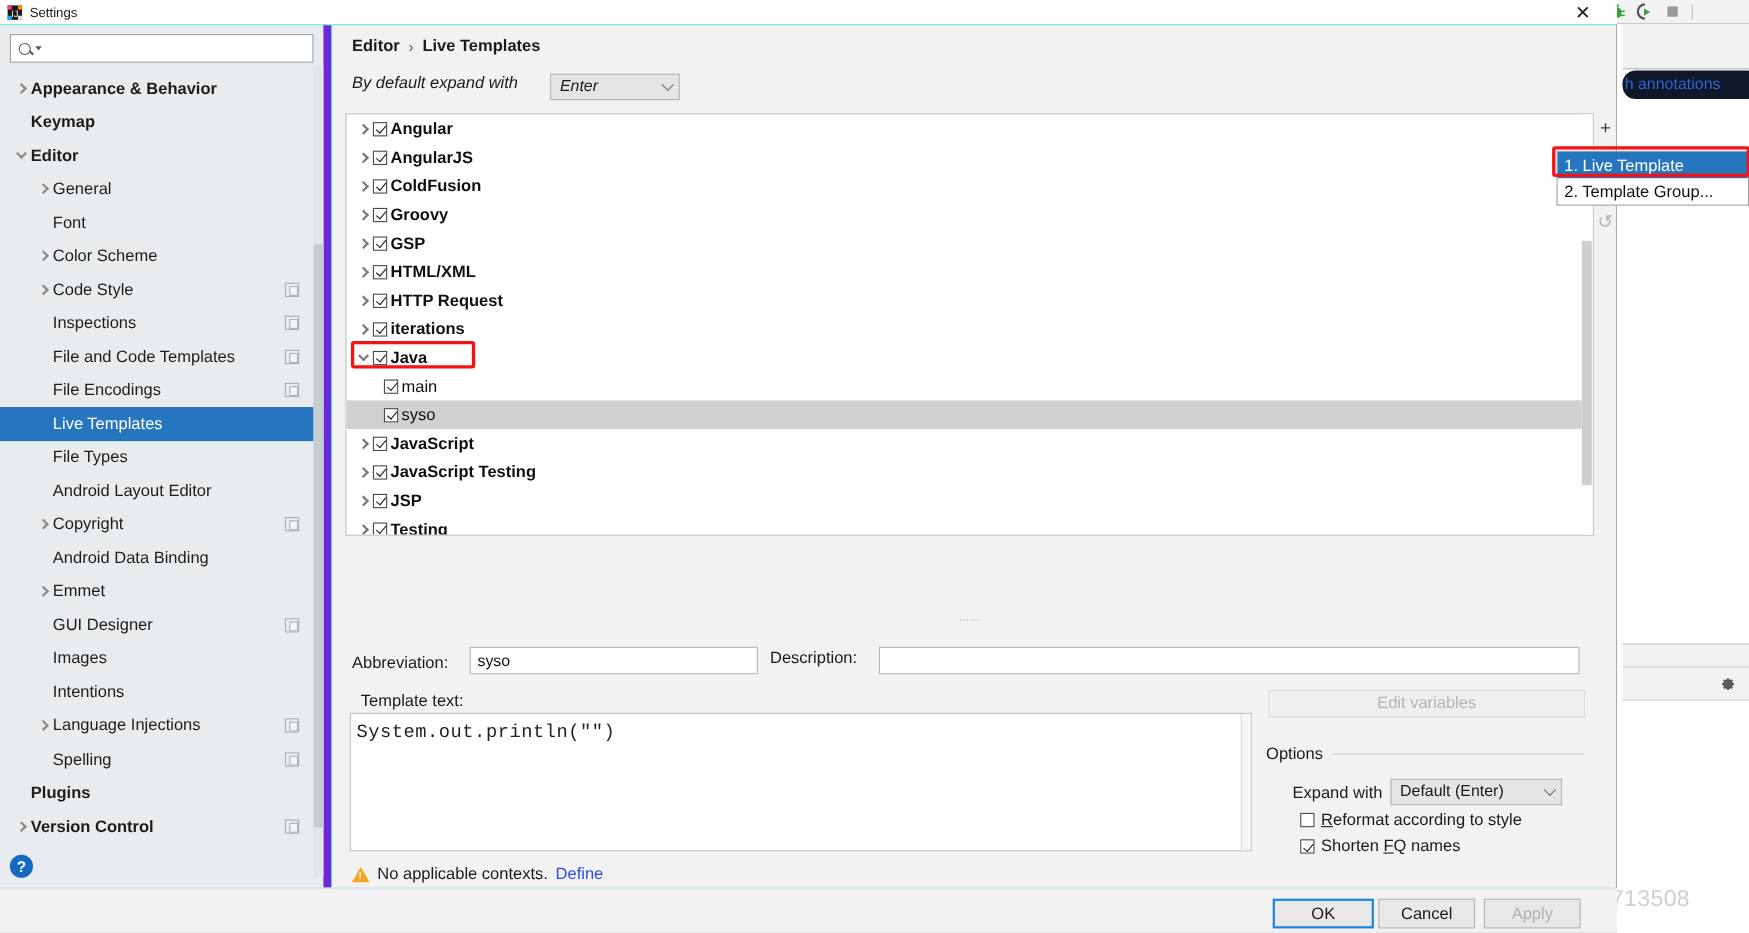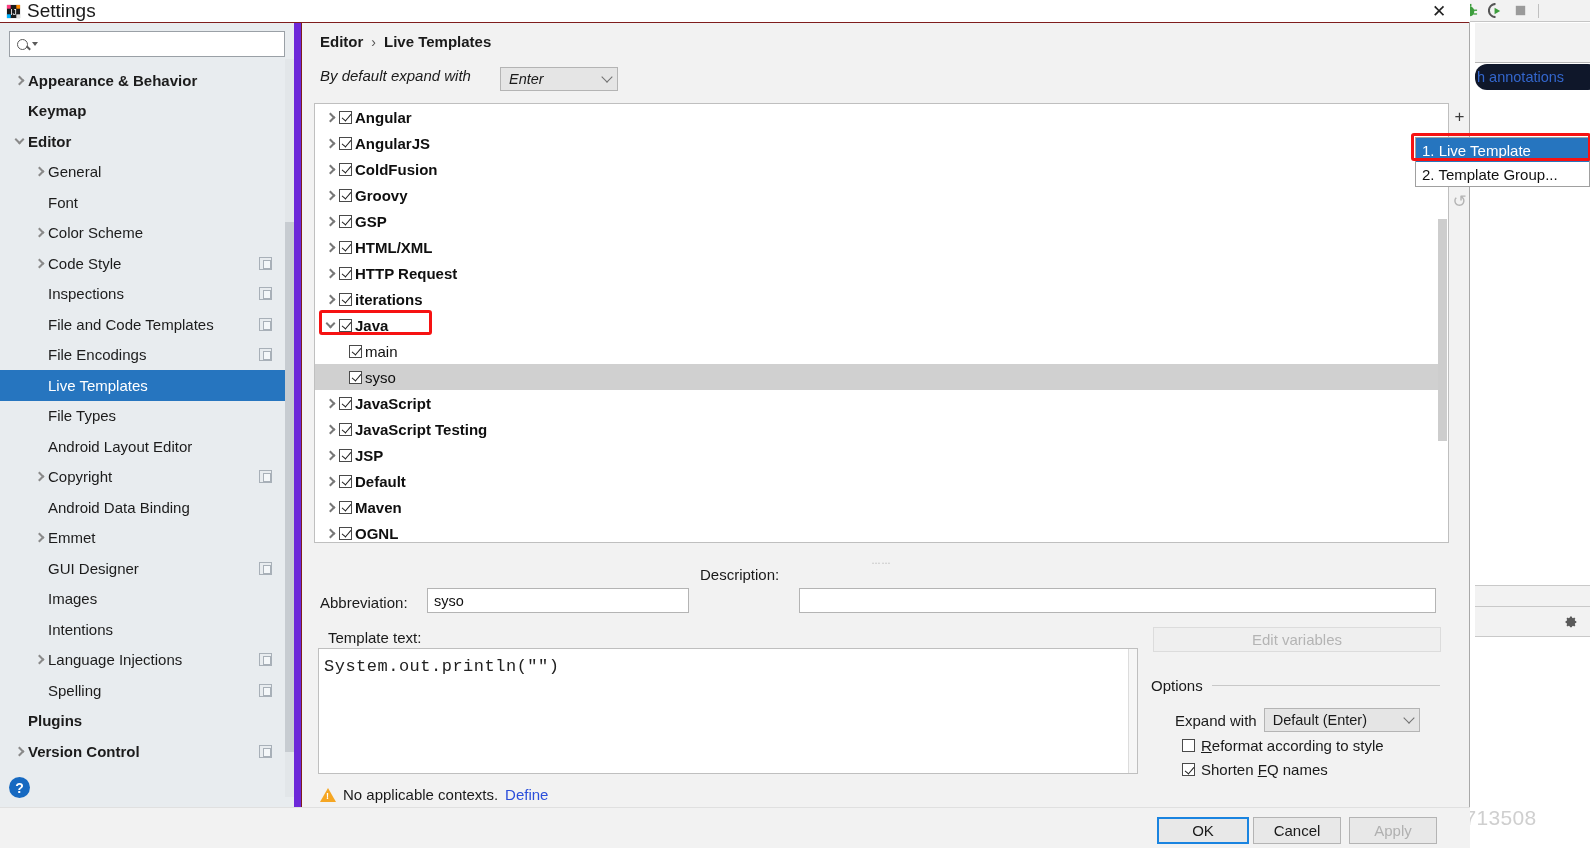--- a/index.html
+++ b/index.html
@@ -42,28 +42,28 @@
   .ide-white2 { position: absolute; left: 1475px; top: 637px; width: 115px; height: 211px; background: #ffffff; }
   .watermark {
     position: absolute; left: 1168px; top: 798px; width: 420px; height: 40px;
     color: #cfcfcf; font-size: 21px; letter-spacing: .3px; white-space: nowrap;
     display: flex; align-items: center;
   }
 
   
   #dialog {
     position: absolute; left: 0; top: 0; width: 1470px; height: 848px;
-    background: #7f1d1d; border: 1px solid #a9a9a9; border-top: none; border-left: none; padding-left: 44px;
+    background: #5eead4; border: 1px solid #a9a9a9; border-top: none; border-left: none; padding-left: 44px;
   }
   .titlebar {
     position: absolute; left: 0; top: 0; width: 1470px; height: 22px;
     background: #ffffff; display: flex; align-items: center; padding-left: 6px;
   }
   .title-icon { width: 15px; height: 15px; margin-right: 6px; }
-  .title-text { font-size: 19px; color: #1a1a1a; }
+  .title-text { font-size: 12px; color: #1a1a1a; }
   .title-close {
     position: absolute; right: 16px; top: 0; height: 22px; width: 30px;
     display: flex; align-items: center; justify-content: center; color: #222; font-size: 17px;
   }
 
   
   .sidebar {
     position: absolute; left: 0; top: 23px; width: 301px; height: 784px;
     background: #e8ecef; border-right: 7px solid #6d28d9;
   }
@@ -137,21 +137,21 @@
   }
   .combo .cv { white-space: nowrap; }
   .combo-arrow {
     width: 8px; height: 8px; border-right: 1.6px solid #707070; border-bottom: 1.6px solid #707070;
     transform: rotate(45deg); margin-bottom: 4px; margin-left: 14px; flex: none;
   }
   #expand-combo { position: absolute; left: 180px; top: 0px; width: 118px; }
 
   
   .tpanel {
-    position: absolute; left: 12px; top: 80px; width: 1135px; height: 440px;
+    position: absolute; left: 12px; top: 80px; width: 1135px; height: 384px;
     background: #ffffff; border: 1px solid #bfbfbf;
   }
   .tpanel-inner { position: absolute; left: 0; top: 0; right: 10px; top: 0; bottom: 0; overflow: hidden; }
   .t-row {
     height: 26px; display: flex; align-items: center; font-size: 15px; color: #0f0f0f; padding-left: 6px;
     position: relative;
   }
   .t-row.group { font-weight: bold; }
   .t-row.rowsel { background: #d0d0d0; }
   .t-arrow { width: 18px; display: flex; align-items: center; justify-content: center; flex: none; }
@@ -201,21 +201,21 @@
     display: flex; align-items: center; justify-content: center; color: #a8a8a8; font-size: 9px; letter-spacing: 1px;
   }
 
   
   .abbr-label { position: absolute; left: 18px; top: 571px; font-size: 15px; color: #1a1a1a; }
   .abbr-input {
     position: absolute; left: 125px; top: 565px; width: 262px; height: 25px;
     background: #ffffff; border: 1px solid #b4b4b4; display: flex; align-items: center;
     padding-left: 6px; font-size: 14.5px; color: #111;
   }
-  .desc-label { position: absolute; left: 398px; top: 543px; font-size: 15px; color: #1a1a1a; }
+  .desc-label { position: absolute; left: 398px; top: 567px; font-size: 15px; color: #1a1a1a; }
   .desc-input {
     position: absolute; left: 497px; top: 565px; width: 637px; height: 25px;
     background: #ffffff; border: 1px solid #b4b4b4; display: flex; align-items: center;
     padding-left: 6px; font-size: 14.5px; color: #111;
   }
   .tt-label { position: absolute; left: 26px; top: 606px; font-size: 15px; color: #1a1a1a; }
   .tt-area {
     position: absolute; left: 16px; top: 625px; width: 820px; height: 126px;
     background: #ffffff; border: 1px solid #bfbfbf; overflow: hidden;
   }
@@ -591,21 +591,21 @@
               <span class="ar-r"></span>
             </span>
             <span class="cbx checked"></span>
             <span>JSP</span>
           </div>
           <div class="t-row group">
             <span class="t-arrow">
               <span class="ar-r"></span>
             </span>
             <span class="cbx checked"></span>
-            <span>Default</span>
+            <span>Testing</span>
           </div>
           <div class="t-row group">
             <span class="t-arrow">
               <span class="ar-r"></span>
             </span>
             <span class="cbx checked"></span>
             <span>Maven</span>
           </div>
           <div class="t-row group">
             <span class="t-arrow">

